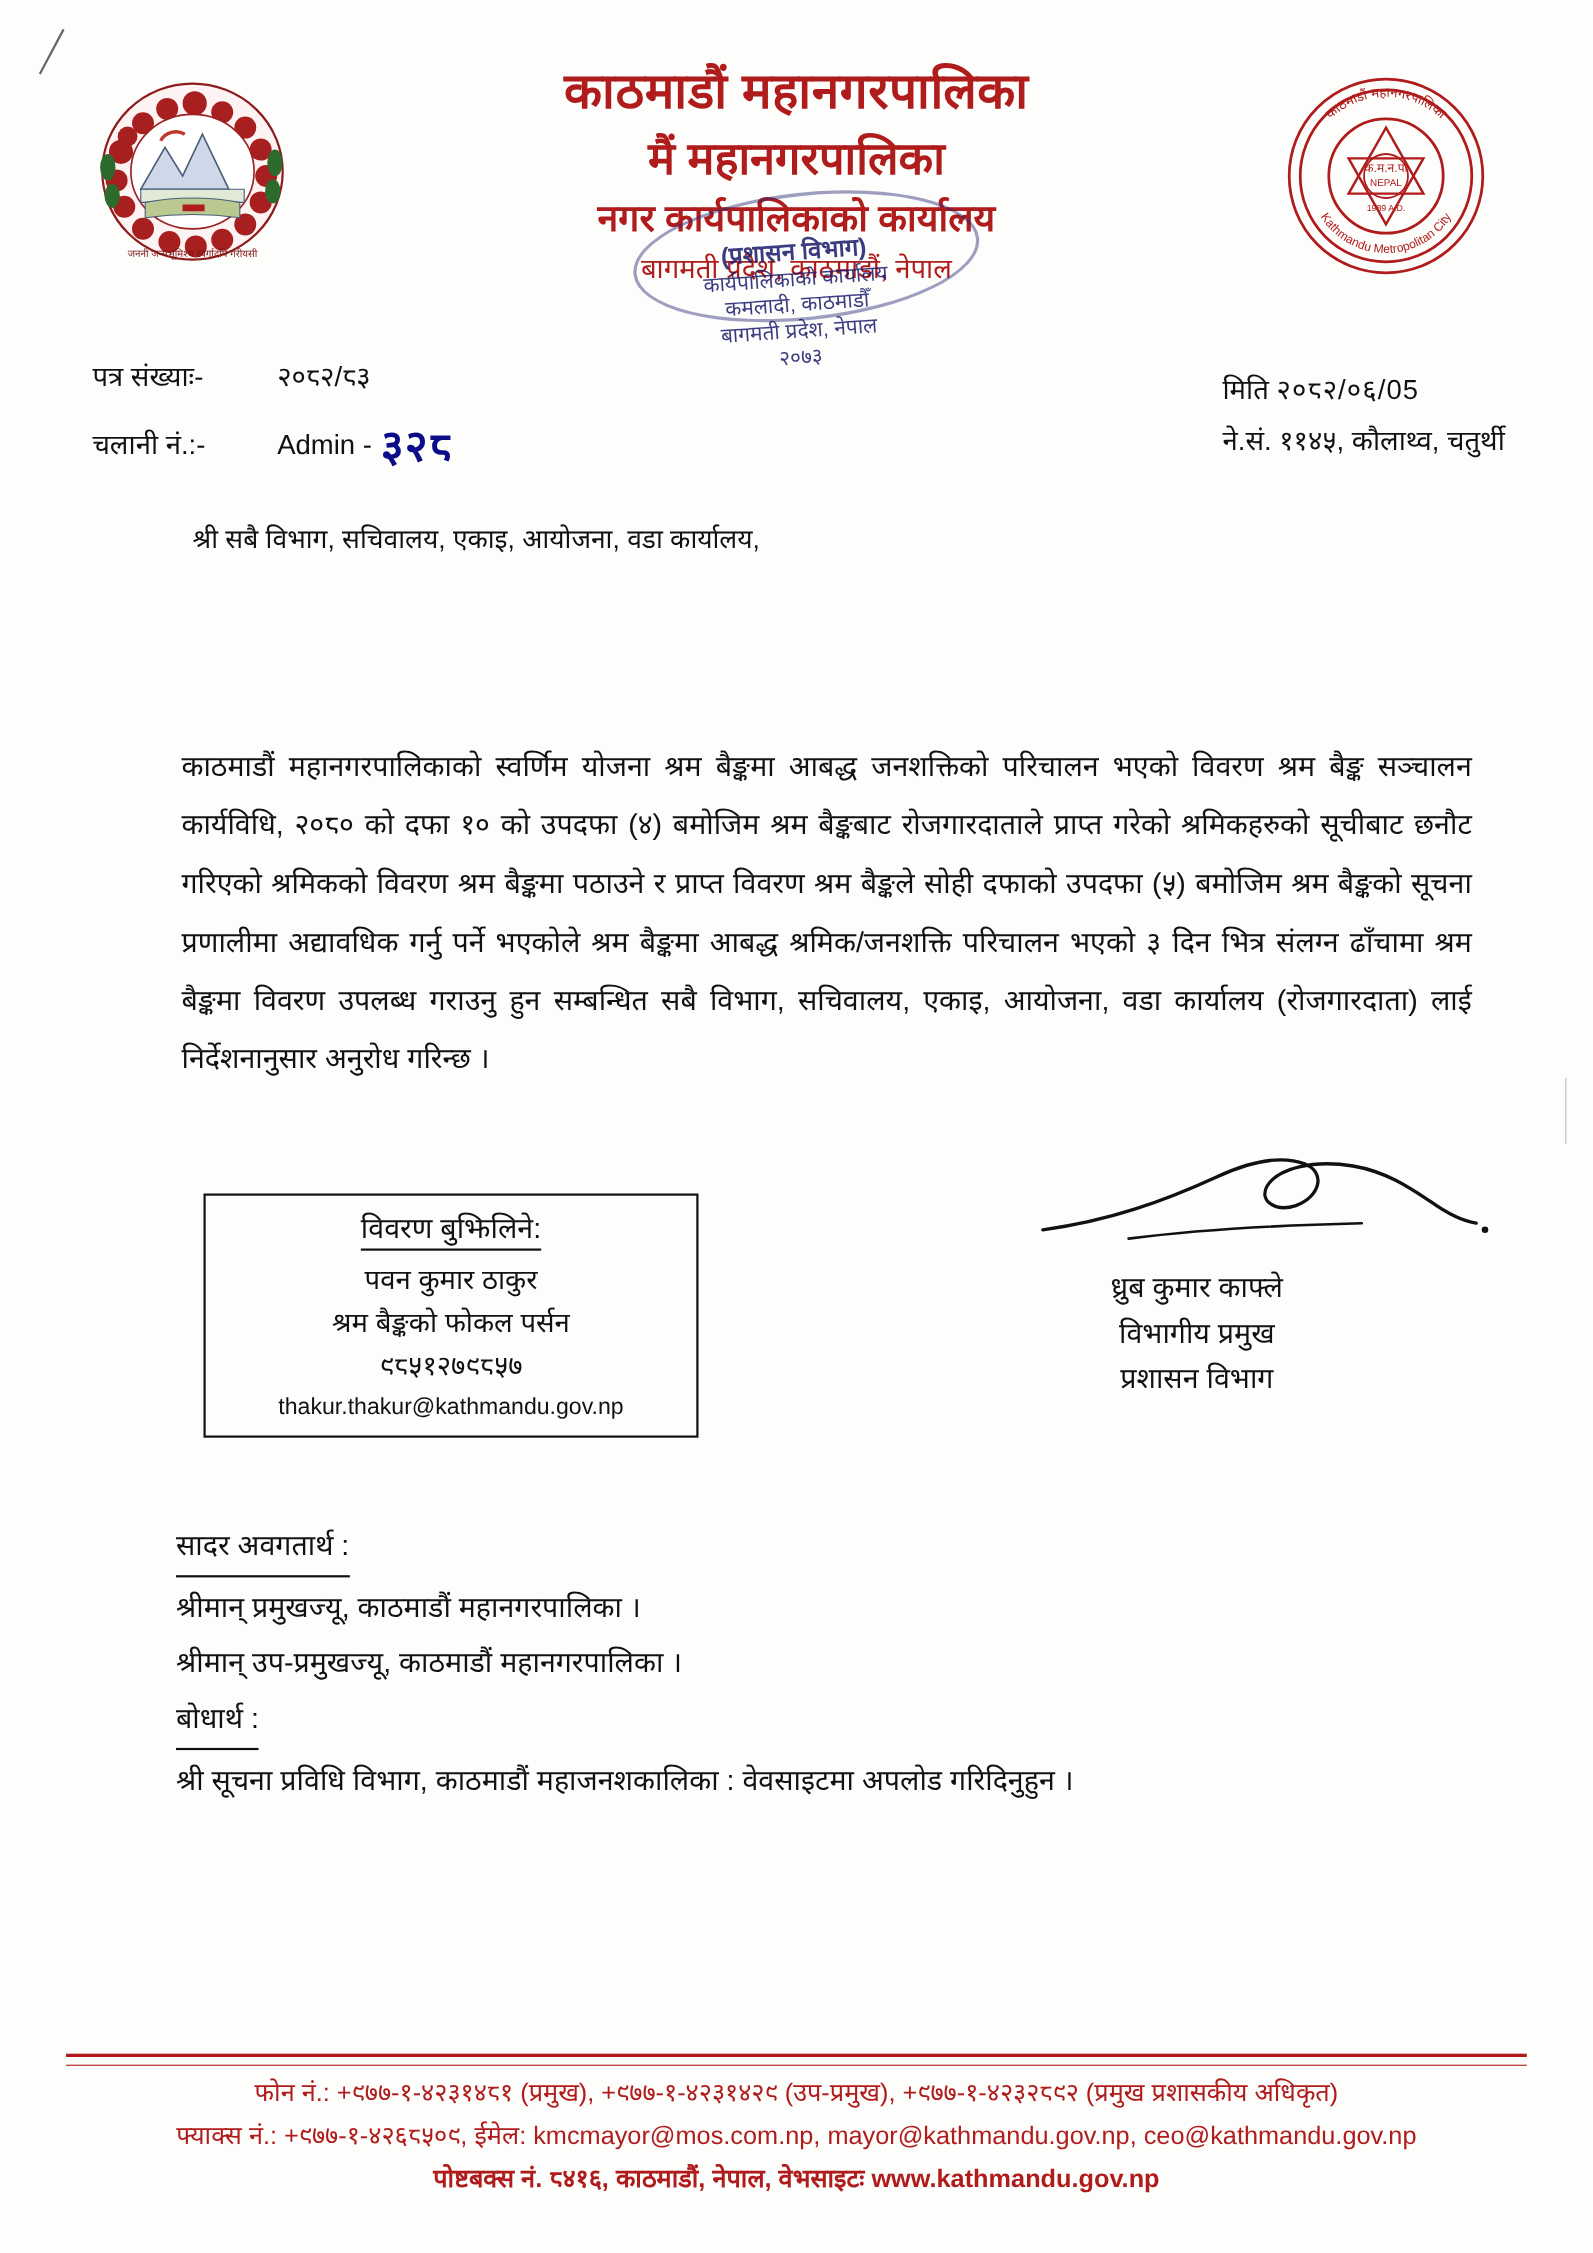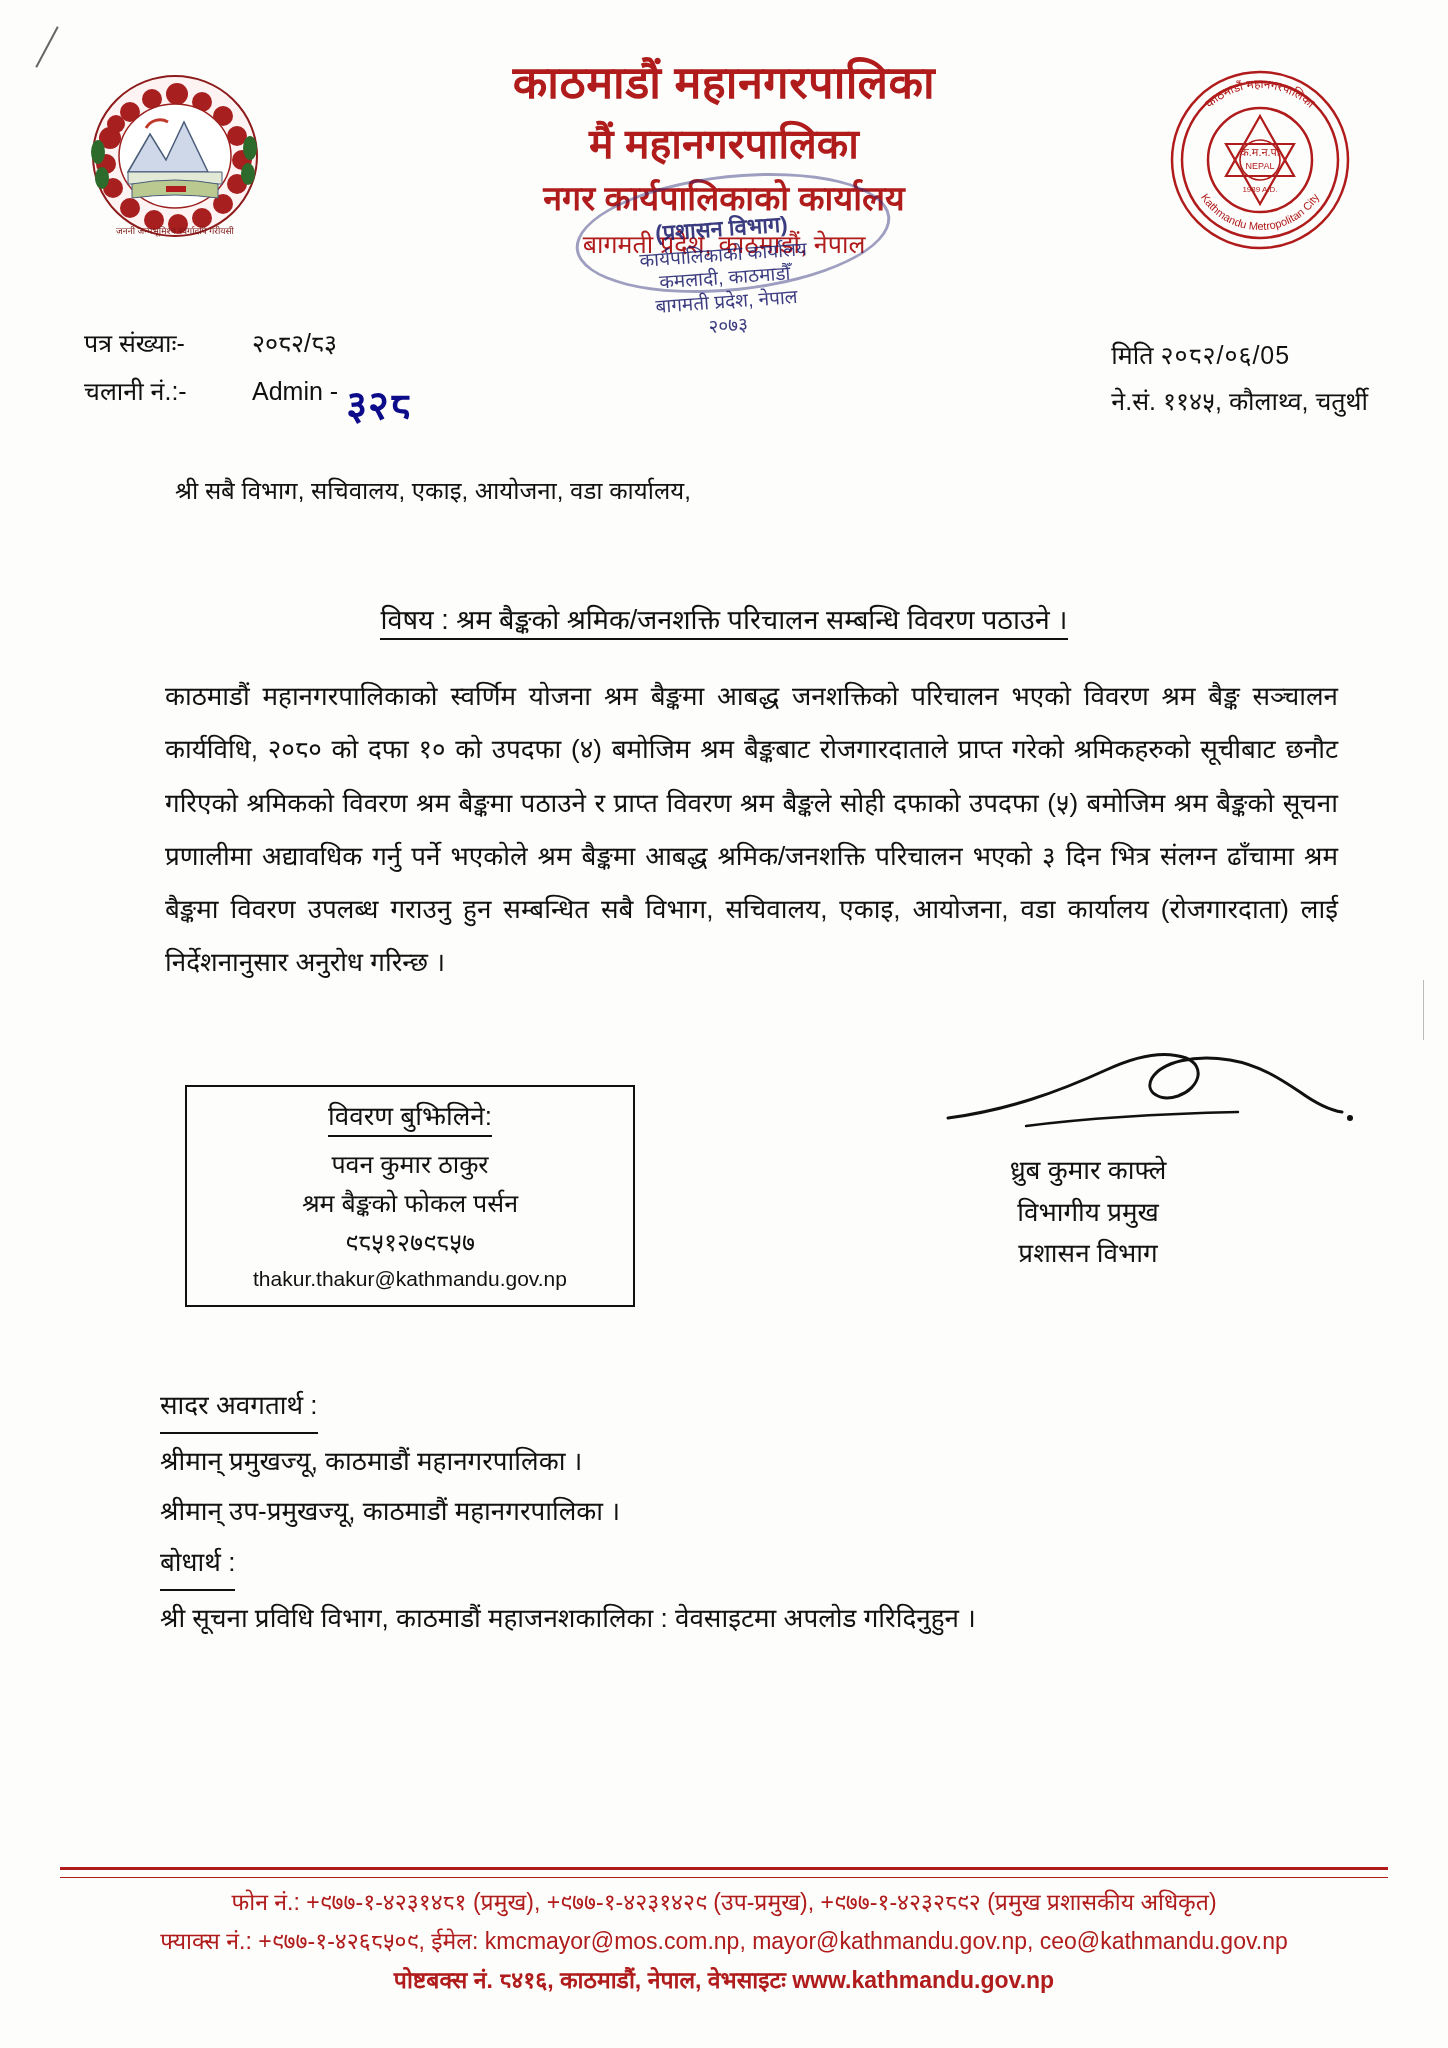--- a/index.html
+++ b/index.html
@@ -132,21 +132,21 @@
   
   .meta {
     position: absolute;
     top: 320px;
     left: 0;
     width: 100%;
     height: 110px;
     font-family: "Liberation Sans", "DejaVu Sans", sans-serif;
   }
   .meta-left { position: absolute; left: 84px; top: 0; font-size: 25px; line-height: 1.9; }
-  .meta-left .row { display: flex; align-items: flex-start; gap: 8px; }
+  .meta-left .row { display: flex; align-items: center; gap: 8px; }
   .meta-left .label { min-width: 160px; }
   .handwrite {
     font-family: "Liberation Serif", serif;
     font-size: 40px;
     color: #0c0c8a;
     font-weight: bold;
     letter-spacing: 1px;
   }
   .meta-right { position: absolute; right: 80px; top: 12px; font-size: 25px; text-align: left; line-height: 1.85;}
   .dotted { letter-spacing: 1px; }
@@ -390,23 +390,20 @@
         <span>ने.सं.</span>
         <span>११४५, कौलाथ्व, चतुर्थी</span>
       </div>
     </div>
   </div>
 
   <div class="recipient">
     <div>श्री सबै विभाग, सचिवालय, एकाइ, आयोजना, वडा कार्यालय,</div>
   </div>
 
-  <div class="subject">
-    <span>विषय : श्रम बैङ्कको श्रमिक/जनशक्ति परिचालन सम्बन्धि विवरण पठाउने ।</span>
-  </div>
 
   <div class="body-text">काठमाडौं महानगरपालिकाको स्वर्णिम योजना श्रम बैङ्कमा आबद्ध जनशक्तिको परिचालन भएको विवरण श्रम बैङ्क सञ्चालन कार्यविधि, २०८० को दफा १० को उपदफा (४) बमोजिम श्रम बैङ्कबाट रोजगारदाताले प्राप्त गरेको श्रमिकहरुको सूचीबाट छनौट गरिएको श्रमिकको विवरण श्रम बैङ्कमा पठाउने र प्राप्त विवरण श्रम बैङ्कले सोही दफाको उपदफा (५) बमोजिम श्रम बैङ्कको सूचना प्रणालीमा अद्यावधिक गर्नु पर्ने भएकोले श्रम बैङ्कमा आबद्ध श्रमिक/जनशक्ति परिचालन भएको ३ दिन भित्र संलग्न ढाँचामा श्रम बैङ्कमा विवरण उपलब्ध गराउनु हुन सम्बन्धित सबै विभाग, सचिवालय, एकाइ, आयोजना, वडा कार्यालय (रोजगारदाता) लाई निर्देशनानुसार अनुरोध गरिन्छ ।</div>
 
   <div class="contact-box">
     <div><span class="cb-title">विवरण बुझिलिने:</span></div>
     <div class="cb-line">पवन कुमार ठाकुर</div>
     <div class="cb-line">श्रम बैङ्कको फोकल पर्सन</div>
     <div class="cb-line">९८५१२७९८५७</div>
     <div class="cb-email">thakur.thakur@kathmandu.gov.np</div>
   </div>

